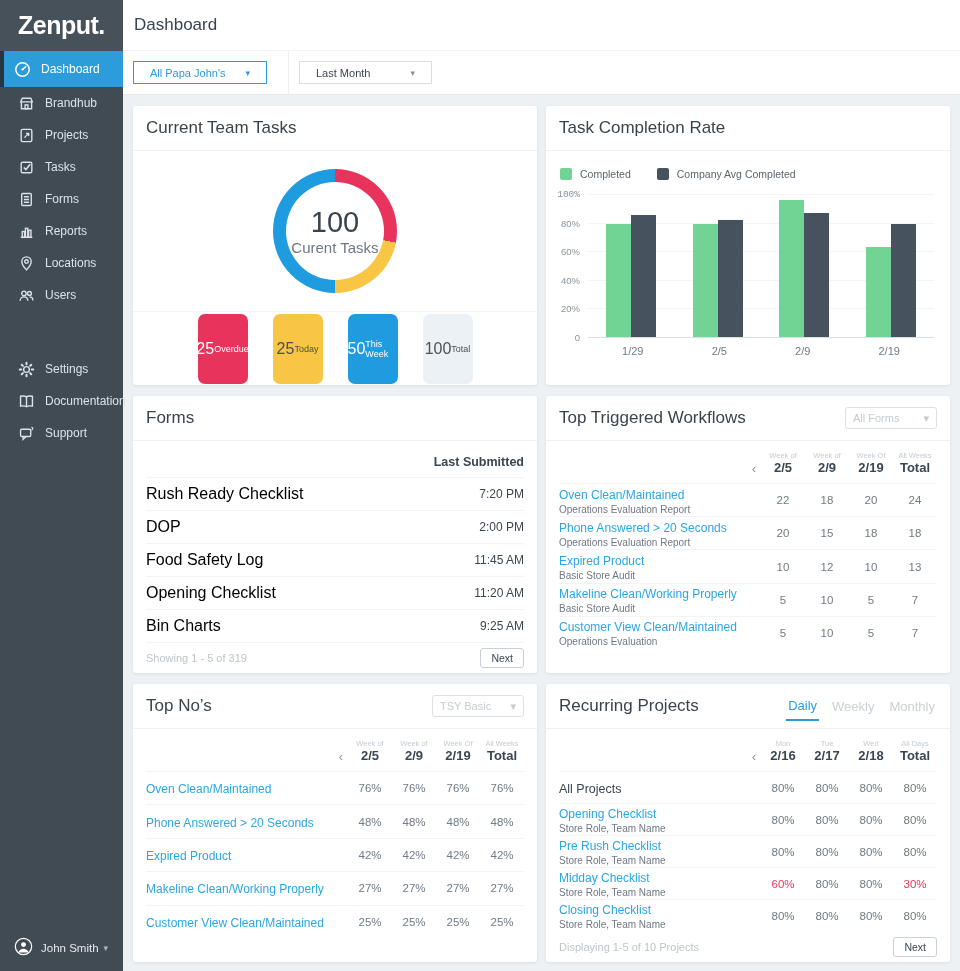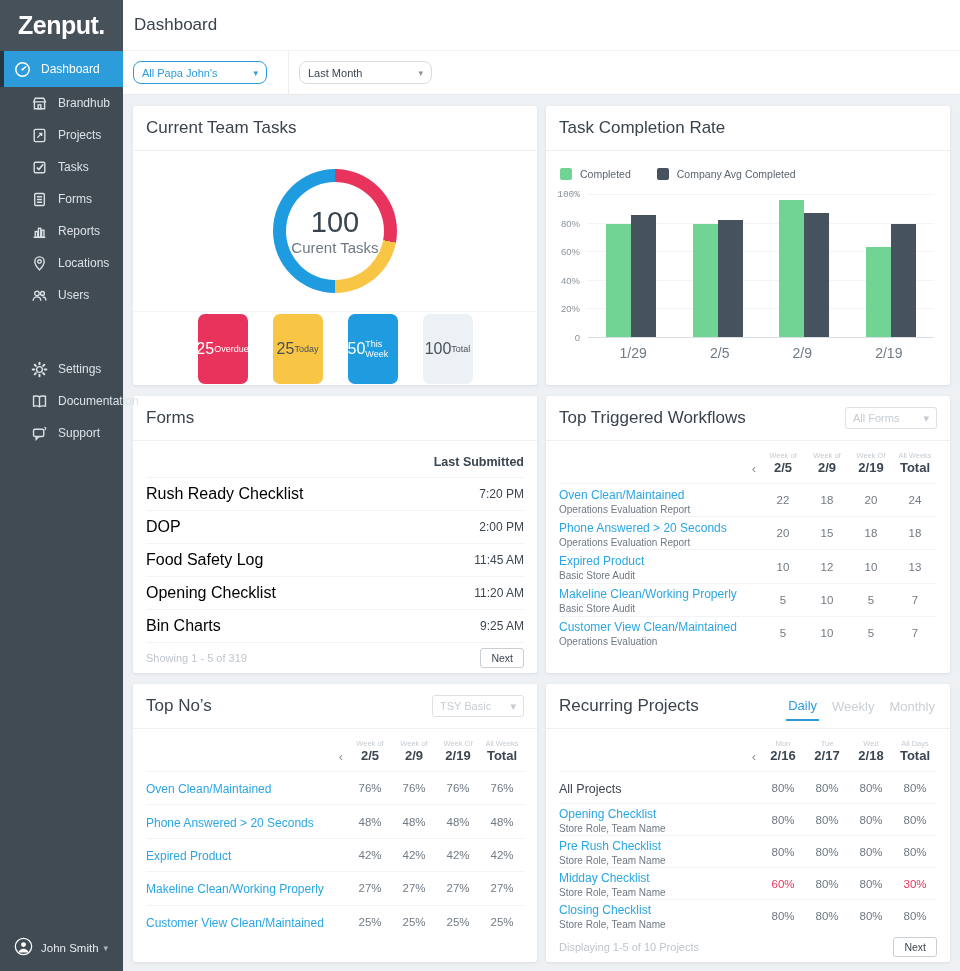--- a/index.html
+++ b/index.html
@@ -6,43 +6,43 @@
   html,body { width:960px; height:971px; overflow:hidden; background:#EEF1F4;
               font-family:"Liberation Sans", sans-serif; }
 
   
   .sidebar { position:absolute; left:0; top:0; width:123px; height:971px;
              background:#414B54; z-index:5; }
   .logo-wrap { height:51px; display:flex; align-items:center; padding-left:18px;
                background:#47515A; }
   .logo { color:#fff; font-size:25px; font-weight:bold; letter-spacing:-0.5px; }
   .nav { }
-  .nav-item { height:32px; display:flex; align-items:center; padding-left:31px;
+  .nav-item { height:32px; display:flex; align-items:center; padding-left:18px;
               cursor:pointer; color:#DCE2E7; }
   .nav-item .icon { width:17px; height:17px; display:flex; align-items:center;
                     justify-content:center; margin-right:10px; flex-shrink:0; }
   .nav-item .lbl { font-size:12px; }
   .nav-item.active { height:36px; background:#2D9CDB; color:#fff;
                      border-left:4px solid #253640; padding-left:10px; }
   .nav-gap { height:42px; }
   .user-area { position:absolute; bottom:0; left:0; right:0; height:46px;
                display:flex; align-items:center; padding-left:14px; cursor:pointer; }
   .user-area .name { color:#E6EAED; font-size:11.5px; margin-left:8px; }
   .user-area .caret { color:#AEB7BE; font-size:9px; margin-left:5px; }
 
   
   .main { position:absolute; left:123px; top:0; right:0; bottom:0; }
   .topbar { height:51px; background:#fff; display:flex; align-items:center;
             padding-left:11px; border-bottom:1px solid #F1F2F4; }
   .topbar h1 { font-size:17px; font-weight:500; color:#3A444E; }
   .filterbar { height:44px; background:#fff; position:relative;
                border-bottom:1px solid #E7EAED; display:flex; align-items:center; }
-  .select { height:23px; border:1px solid #D8DDE2; border-radius:8px; background:#fff;
+  .select { height:23px; border:1px solid #D8DDE2; border-radius:0; background:#fff;
             display:flex; align-items:center; justify-content:space-between;
-            font-size:11px; color:#3C4650; padding:0 8px; cursor:pointer; }
+            font-size:11px; color:#3C4650; padding:0 16px; cursor:pointer; }
   .select .caret { font-size:9px; color:#8A939B; margin-left:6px; }
   .select.loc { margin-left:10px; width:134px; border-color:#2D9CDB; color:#2D9CDB; }
   .select.loc .caret { color:#2D9CDB; }
   .vdiv { width:1px; height:44px; background:#ECEEF0; margin-left:21px; }
   .select.period { margin-left:10px; width:133px; }
 
   .content { position:absolute; top:96px; left:0; right:0; bottom:0;
              padding:10px 10px 16px 10px; display:grid;
              grid-template-columns:404px 404px; grid-template-rows:279px 277px 278px;
              column-gap:9px; row-gap:11px; }
@@ -81,21 +81,21 @@
   .gridline { position:absolute; left:0; right:0; height:1px; background:#F2F4F6; }
   .gridline.base { background:#DADFE4; }
   .ylab { position:absolute; right:calc(100% + 8px); transform:translateY(-50%);
           font-size:9.5px; color:#8A939B; white-space:nowrap; }
   .groups { position:absolute; inset:0; display:flex; justify-content:space-around;
             align-items:flex-end; }
   .bargroup { display:flex; align-items:flex-end; }
   .bar { width:25px; }
   .xlabels { display:flex; justify-content:space-around; margin:0 16px 0 42px;
              padding-top:8px; }
-  .xlab { font-size:14px; color:#707A84; }
+  .xlab { font-size:11px; color:#707A84; }
 
   
   .tbl { flex:1; display:flex; flex-direction:column; padding:0 13px; }
   .thead { height:42px; flex-shrink:0; display:flex; align-items:flex-end;
            padding-bottom:7px; }
   .thead .spacer { flex:1; }
   .chev { width:14px; text-align:center; font-size:13px; color:#8A939B;
           cursor:pointer; line-height:14px; }
   .vcol { width:44px; text-align:center; }
   .vcol .tiny { display:block; font-size:7.5px; color:#C5CCD3; line-height:9px; }

